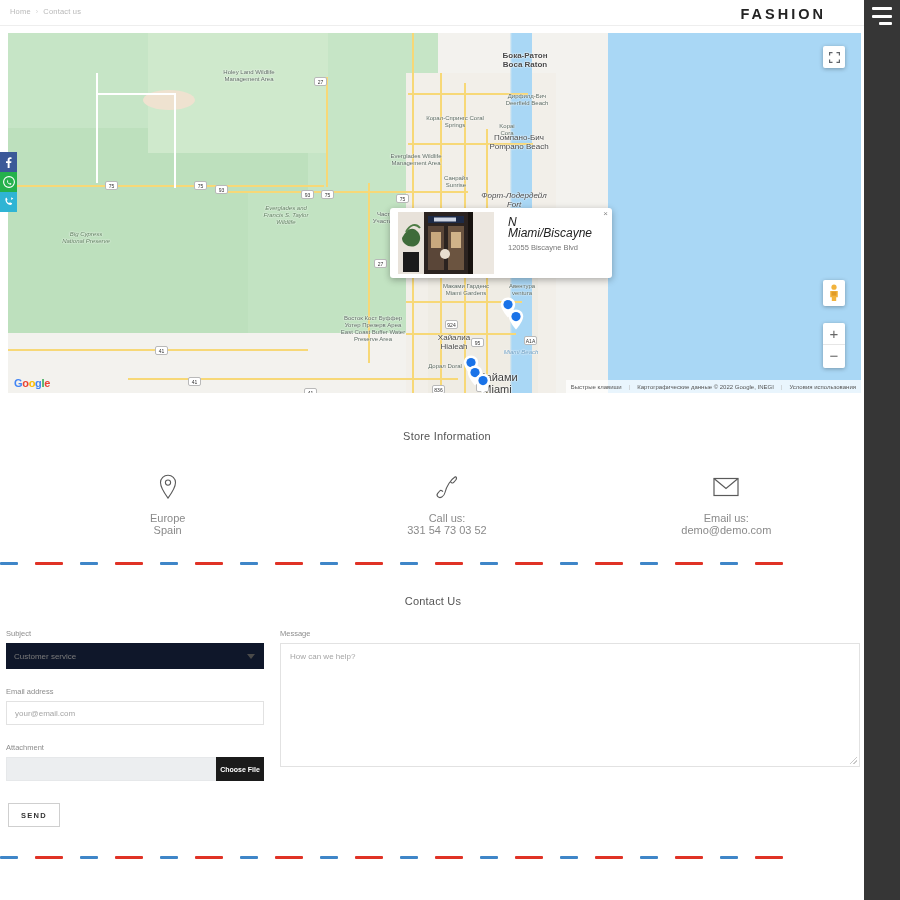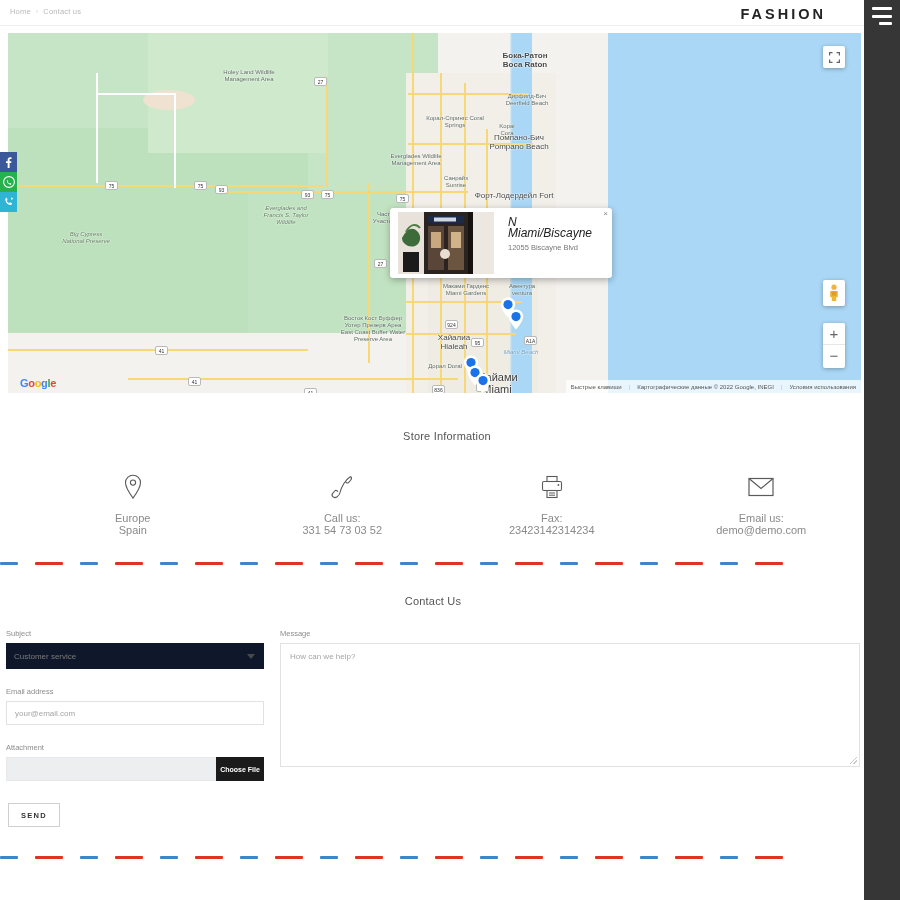--- a/index.html
+++ b/index.html
@@ -139,21 +139,21 @@
     background:#fff; border-radius:2px; box-shadow:0 1px 4px rgba(0,0,0,.3);
   }
   .zoom-btn {
     height: 22px; line-height:21px; text-align:center;
     font-size: 15px; color:#666; cursor:pointer; user-select:none;
   }
   .zoom-btn.in { border-bottom: 1px solid #e6e6e6; }
   .ctrl-ico { display:flex; align-items:center; justify-content:center; height:100%; }
 
   .gmap-logo {
-    position:absolute; left: 12px; bottom: 4px;
+    position:absolute; left: 6px; bottom: 4px;
     font-size: 11px; font-weight: 600; letter-spacing:-0.3px;
     font-family:"Liberation Sans", sans-serif;
   }
   .gmap-logo span:nth-child(1){color:#4285F4}
   .gmap-logo span:nth-child(2){color:#EA4335}
   .gmap-logo span:nth-child(3){color:#FBBC05}
   .gmap-logo span:nth-child(4){color:#4285F4}
   .gmap-logo span:nth-child(5){color:#34A853}
   .gmap-logo span:nth-child(6){color:#EA4335}
 
@@ -327,21 +327,21 @@
       <div id="map-labels">
           <div class="map-label" style="left: 210px; top: 36px; width: 62px;">Holey Land Wildlife Management Area</div>
           <div class="map-label" style="left: 380px; top: 120px; width: 56px;">Everglades Wildlife Management Area</div>
           <div class="map-label park" style="left: 248px; top: 172px; width: 60px;">Everglades and Francis S. Taylor Wildlife</div>
           <div class="map-label park" style="left: 50px; top: 198px; width: 56px;">Big Cypress National Preserve</div>
           <div class="map-label city" style="left: 484px; top: 18px; width: 66px; font-weight: bold;">Бока-Ратон Boca Raton</div>
           <div class="map-label" style="left: 492px; top: 60px; width: 54px;">Дирфилд-Бич Deerfield Beach</div>
           <div class="map-label" style="left: 418px; top: 82px; width: 58px;">Корал-Спрингс Coral Springs</div>
           <div class="map-label city" style="left: 480px; top: 100px; width: 62px;">Помпано-Бич Pompano Beach</div>
           <div class="map-label" style="left: 428px; top: 142px; width: 40px;">Санрайз Sunrise</div>
-          <div class="map-label city" style="left: 466px; top: 158px; width: 80px;">Форт-Лодердейл Fort</div>
+          <div class="map-label city" style="left: 466px; top: 158px; width: 80px; font-style: italic;">Форт-Лодердейл Fort</div>
           <div class="map-label" style="left: 360px; top: 178px; width: 42px;">Частный Участок We</div>
           <div class="map-label" style="left: 330px; top: 282px; width: 70px;">Восток Кост Буффер Уотер Презерв Ареа East Coast Buffer Water Preserve Area</div>
           <div class="map-label" style="left: 432px; top: 250px; width: 52px;">Маками Гарденс Miami Gardens</div>
           <div class="map-label" style="left: 492px; top: 250px; width: 44px;">Авентура ventura</div>
           <div class="map-label city" style="left: 420px; top: 300px; width: 52px;">Хайалиа Hialeah</div>
           <div class="map-label water" style="left: 486px; top: 316px; width: 54px;">Miami Beach</div>
           <div class="map-label" style="left: 420px; top: 330px; width: 34px;">Дорал Doral</div>
           <div class="map-label city-big" style="left: 456px; top: 338px; width: 66px;">Майами Miami</div>
           <div class="map-label" style="left: 484px; top: 90px; width: 30px;">Kopai Cora</div>
         </div>
@@ -509,36 +509,20 @@
             <path d="M21.5 2.5c-1.8 1.2-4.4 3.6-6.6 7-2.2 3.4-3.4 6.8-3.9 9 -.4 1.8-1.4 3.6-3.2 4.6 -1.4.8-3 .6-4-.4 -.9-.9-.9-2.3-.1-3.3l2-2.4c.6-.7 1.6-.8 2.3-.2l1 .8" fill="none" stroke="#5a5a5a" stroke-width="1.1"></path>
             <path d="M21.5 2.5c1.1 1 1.2 2.5.3 3.5l-2.1 2.4c-.6.7-1.6.8-2.3.2l-1-.8" fill="none" stroke="#5a5a5a" stroke-width="1.1"></path>
           </svg>
         </div>
         <div class="store-txt">
           <div>Call us:</div>
           <div>331 54 73 03 52</div>
         </div>
       </div>
 
-      <div class="store-col">
-        <div class="store-ico">
-          <svg width="22" height="24" viewBox="0 0 22 24">
-            <rect x="6" y="1.5" width="10" height="5" fill="none" stroke="#5a5a5a" stroke-width="1.1"></rect>
-            <rect x="1.5" y="6.5" width="19" height="9" rx="1.5" fill="none" stroke="#5a5a5a" stroke-width="1.1"></rect>
-            <rect x="6" y="15.5" width="10" height="7" fill="none" stroke="#5a5a5a" stroke-width="1.1"></rect>
-            <line x1="8" y1="18" x2="14" y2="18" stroke="#5a5a5a" stroke-width="1"></line>
-            <line x1="8" y1="20.2" x2="14" y2="20.2" stroke="#5a5a5a" stroke-width="1"></line>
-            <circle cx="17.4" cy="10" r=".9" fill="#5a5a5a"></circle>
-          </svg>
-        </div>
-        <div class="store-txt">
-          <div>Fax:</div>
-          <div>23423142314234</div>
-        </div>
-      </div>
 
       <div class="store-col">
         <div class="store-ico">
           <svg width="26" height="20" viewBox="0 0 26 20">
             <rect x="1" y="1.5" width="24" height="17" fill="none" stroke="#5a5a5a" stroke-width="1.2"></rect>
             <path d="M1 1.5L13 11.5 25 1.5" fill="none" stroke="#5a5a5a" stroke-width="1.2"></path>
           </svg>
         </div>
         <div class="store-txt">
           <div>Email us:</div>

